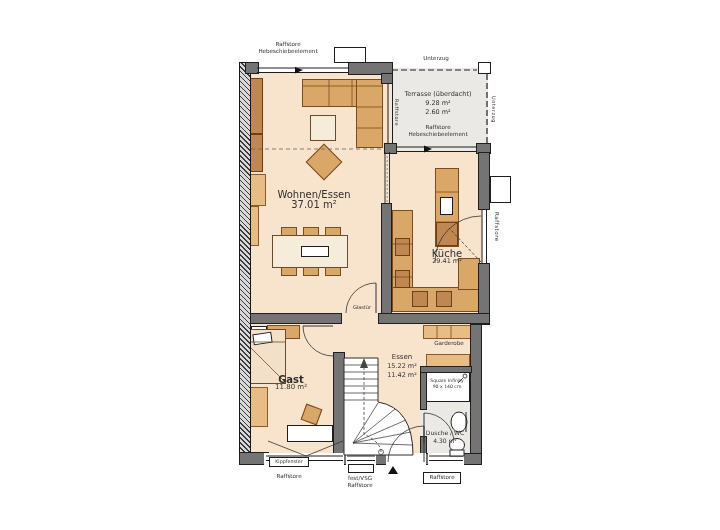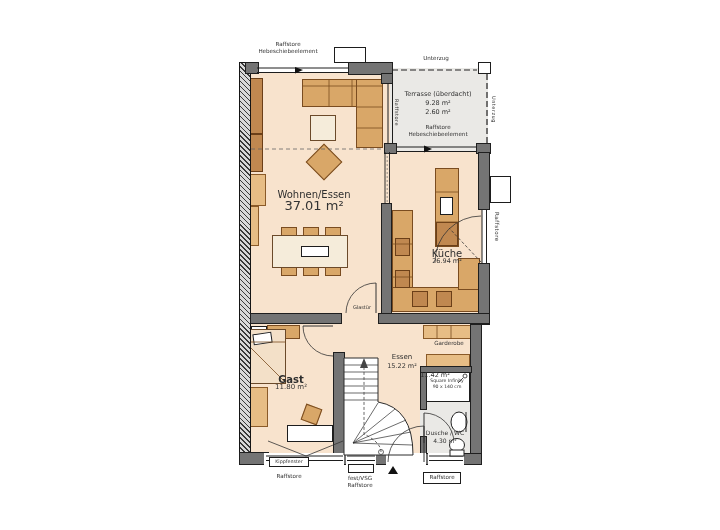--- a/index.html
+++ b/index.html
@@ -237,31 +237,31 @@
 
   <span class="lbl" style="left:395px;top:91px;width:86px;font-size:6.5px;">Terrasse (überdacht)</span>
   <span class="lbl" style="left:395px;top:100px;width:86px;font-size:6.5px;">9.28 m²</span>
   <span class="lbl" style="left:395px;top:109px;width:86px;font-size:6.5px;">2.60 m²</span>
   <span class="lbl t2" style="left:395px;top:124px;width:86px;">Raffstore</span>
   <span class="lbl t2" style="left:395px;top:131px;width:86px;">Hebeschiebeelement</span>
 
   <span class="lbl t2 vert" style="left:494px;top:212px;height:44px;">Raffstore</span>
 
   <span class="lbl room" style="left:269px;top:189px;width:90px;">Wohnen/Essen</span>
-  <span class="lbl" style="left:269px;top:199px;width:90px;font-size:13px;">37.01 m²</span>
+  <span class="lbl" style="left:269px;top:199px;width:90px;font-size:10px;">37.01 m²</span>
 
   <span class="lbl room" style="left:421px;top:248px;width:52px;">Küche</span>
-  <span class="lbl" style="left:421px;top:258px;width:52px;font-size:6.5px;">26.94 m²</span>
+  <span class="lbl" style="left:421px;top:258px;width:52px;font-size:6.5px;">29.41 m²</span>
 
   <span class="lbl tiny" style="left:347px;top:305px;width:30px;">Glastür</span>
   <span class="lbl t2" style="left:427px;top:340px;width:44px;">Garderobe</span>
 
   <span class="lbl room" style="left:379px;top:354px;width:46px;font-size:7px;">Essen</span>
   <span class="lbl" style="left:379px;top:363px;width:46px;font-size:6.5px;">15.22 m²</span>
-  <span class="lbl" style="left:379px;top:372px;width:46px;font-size:6.5px;margin-left:33px;">11.42 m²</span>
+  <span class="lbl" style="left:379px;top:372px;width:46px;font-size:6.5px;">11.42 m²</span>
 
   <span class="lbl room" style="left:268px;top:374px;width:46px;font-weight:bold;">Gast</span>
   <span class="lbl" style="left:268px;top:384px;width:46px;font-size:7px;">11.80 m²</span>
 
   <span class="lbl tiny" style="left:426px;top:378px;width:42px;font-size:4.6px;">Square Infinity</span>
   <span class="lbl tiny" style="left:426px;top:384px;width:42px;font-size:4.6px;">90 x 140 cm</span>
 
   <span class="lbl" style="left:419px;top:430px;width:52px;font-size:6px;">Dusche / WC</span>
   <span class="lbl" style="left:419px;top:438px;width:52px;font-size:6px;">4.30 m²</span>
 

